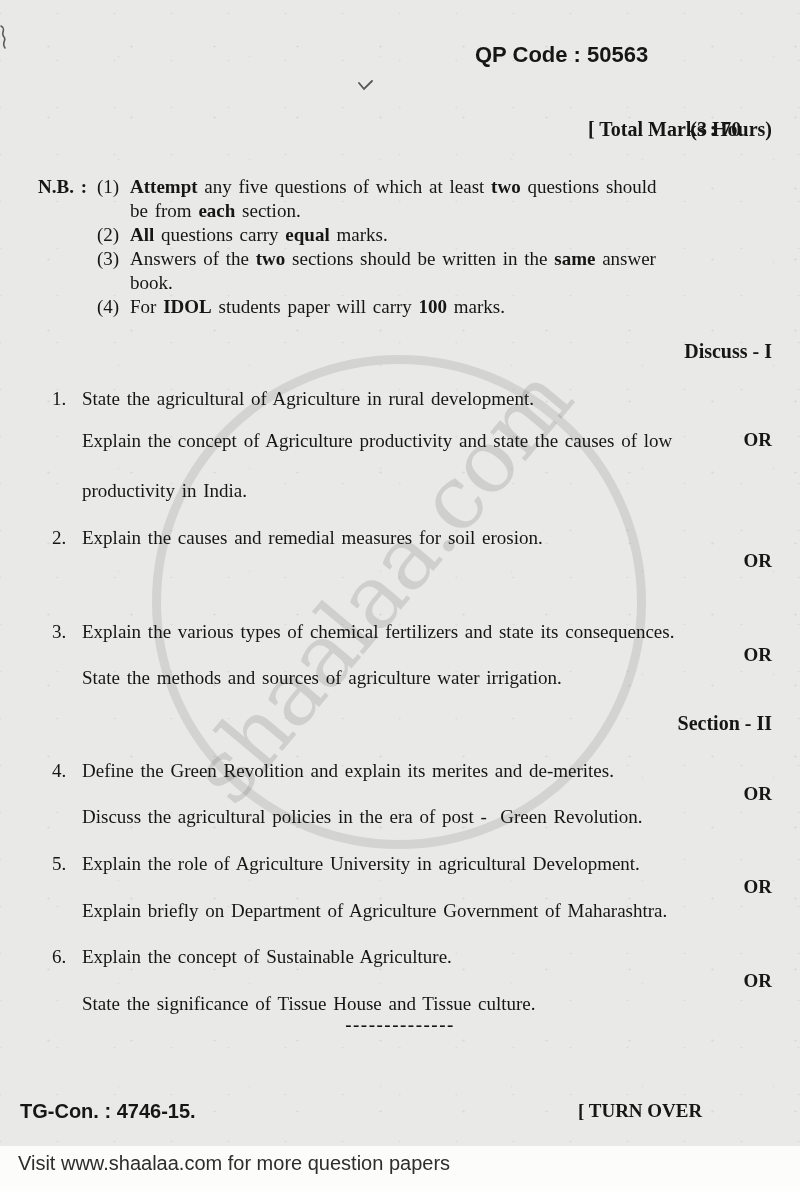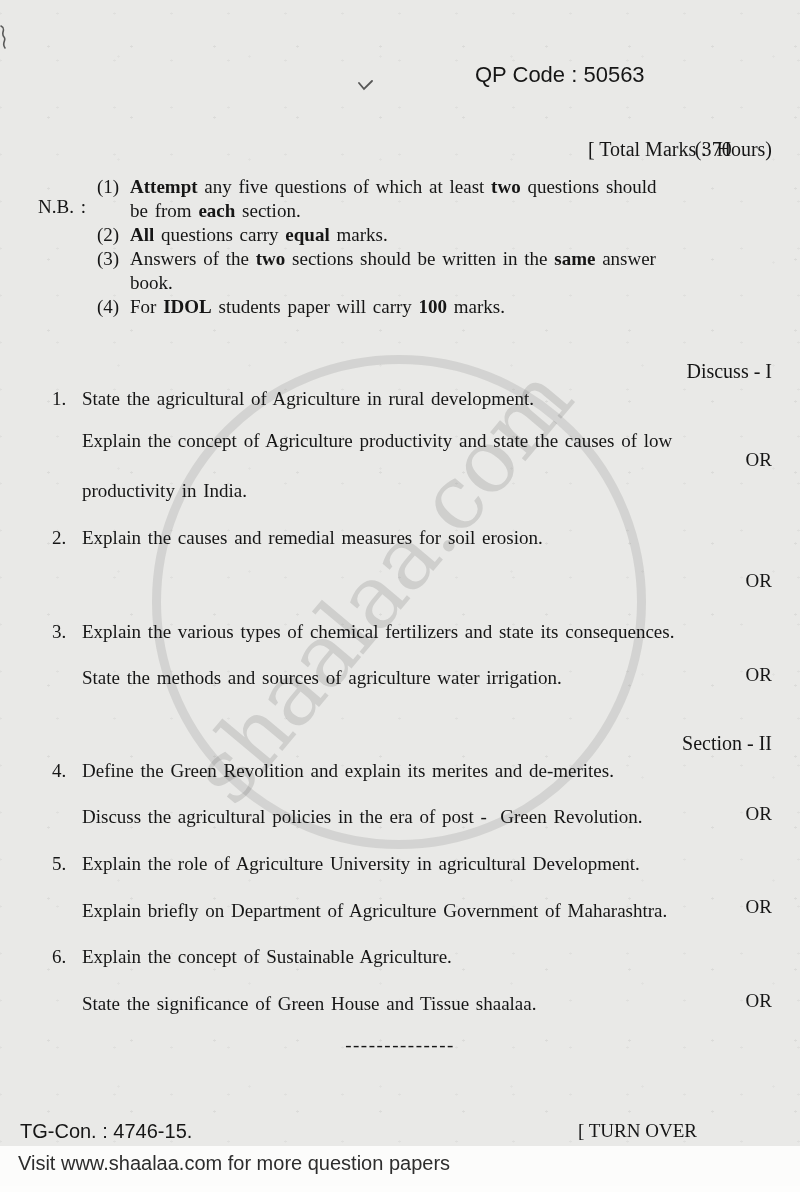--- a/index.html
+++ b/index.html
@@ -21,21 +21,21 @@
       radial-gradient(rgba(90,90,90,0.05) 1.2px, transparent 1.6px);
     background-size:83px 71px, 57px 47px, 131px 103px;
     background-position:7px 11px, 29px 37px, 53px 5px;
   }
   .bottom-bar{
     position:absolute;left:0;top:1146px;width:800px;height:40px;
     background:#fcfcfb;
   }
   .line{position:absolute;line-height:1.15;white-space:pre;}
   .sans{font-family:"Liberation Sans", sans-serif;}
-  .b{font-weight:normal;margin-top:20px;}
+  .b{font-weight:bold;}
   .body19{font-size:19px;word-spacing:2px;}
   .center{left:12px;width:760px;text-align:right;}
   .center800{left:0;width:800px;text-align:center;}
   
   .wm-circle{
     position:absolute;left:152px;top:355px;width:476px;height:476px;
     border:9px solid rgba(60,60,60,0.125);
     border-radius:50%;
   }
   .wm-text{
@@ -112,21 +112,21 @@
     <div class="line body19" style="left:82px;top:806px">Discuss the agricultural policies in the era of post -  Green Revolution.</div>
 
     <div class="line body19" style="left:52px;top:853px">5.</div>
     <div class="line body19" style="left:82px;top:853px">Explain the role of Agriculture University in agricultural Development.</div>
     <div class="line center b" style="top:876px;font-size:19px">OR</div>
     <div class="line body19" style="left:82px;top:900px">Explain briefly on Department of Agriculture Government of Maharashtra.</div>
 
     <div class="line body19" style="left:52px;top:946px">6.</div>
     <div class="line body19" style="left:82px;top:946px">Explain the concept of Sustainable Agriculture.</div>
     <div class="line center b" style="top:970px;font-size:19px">OR</div>
-    <div class="line body19" style="left:82px;top:993px">State the significance of Green House and Tissue shaalaa.</div>
+    <div class="line body19" style="left:82px;top:993px">State the significance of Tissue House and Tissue culture.</div>
 
     <div class="line center800 b" style="top:1014px;font-size:19px;letter-spacing:1.5px">--------------</div>
 
     <div class="line sans b" style="left:20px;top:1100px;font-size:20px">TG-Con. : 4746-15.</div>
     <div class="line b" style="left:578px;top:1100px;font-size:19px">[ TURN OVER</div>
   </div>
 
   <div class="bottom-bar">
     <div class="line sans" style="left:18px;top:6px;font-size:20px;color:#2d2d2d">Visit www.shaalaa.com for more question papers</div>
   </div>

